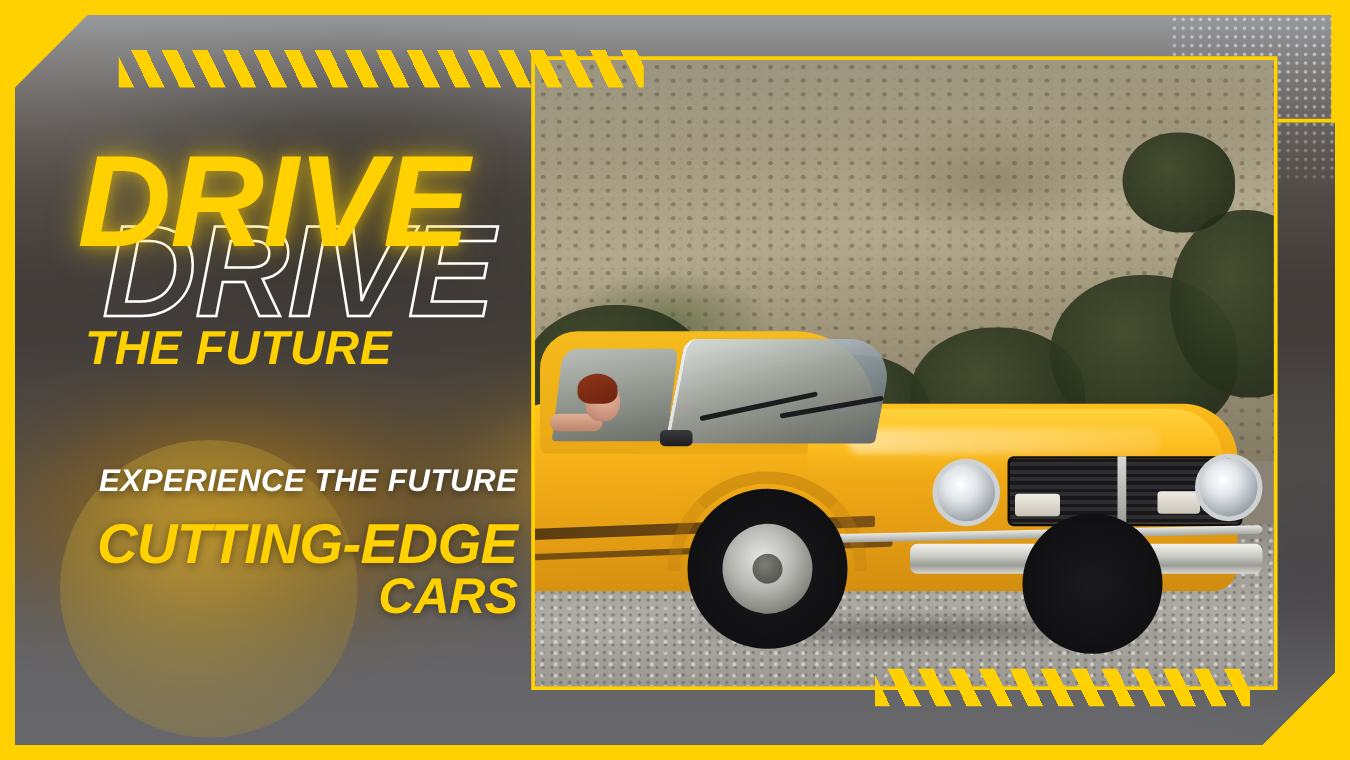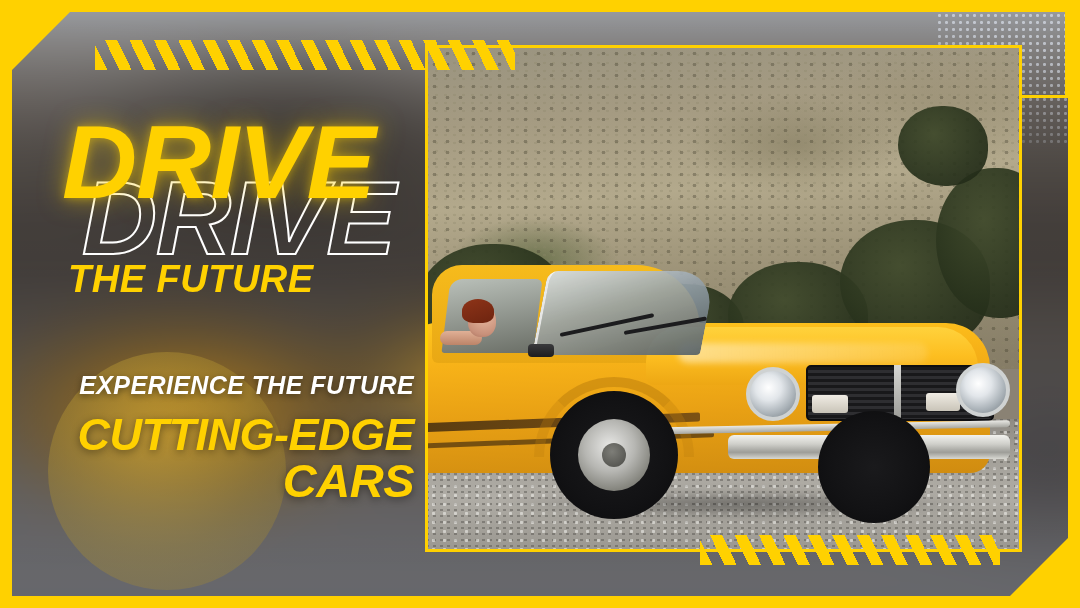--- a/index.html
+++ b/index.html
@@ -304,21 +304,21 @@
     color:#ffffff; letter-spacing:.4px; line-height:1.1;
     text-shadow:0 2px 6px rgba(0,0,0,.45);
   }
   .sub-main{
     margin-top:12px;
     font-size:45px; font-weight:700; font-style:italic;
     color:#FFD100; letter-spacing:-.5px; line-height:1.02;
     text-shadow:0 2px 8px rgba(0,0,0,.42);
   }
   .sub-main-2{
-    font-size:47px; font-weight:700; font-style:italic;
+    font-size:40px; font-weight:700; font-style:italic;
     color:#FFD100; letter-spacing:-.5px; line-height:1.02;
     text-shadow:0 2px 8px rgba(0,0,0,.42);
   }
 </style>
 </head>
 <body>
 
 <div id="stage">
 
   <div class="bg-wrap">

